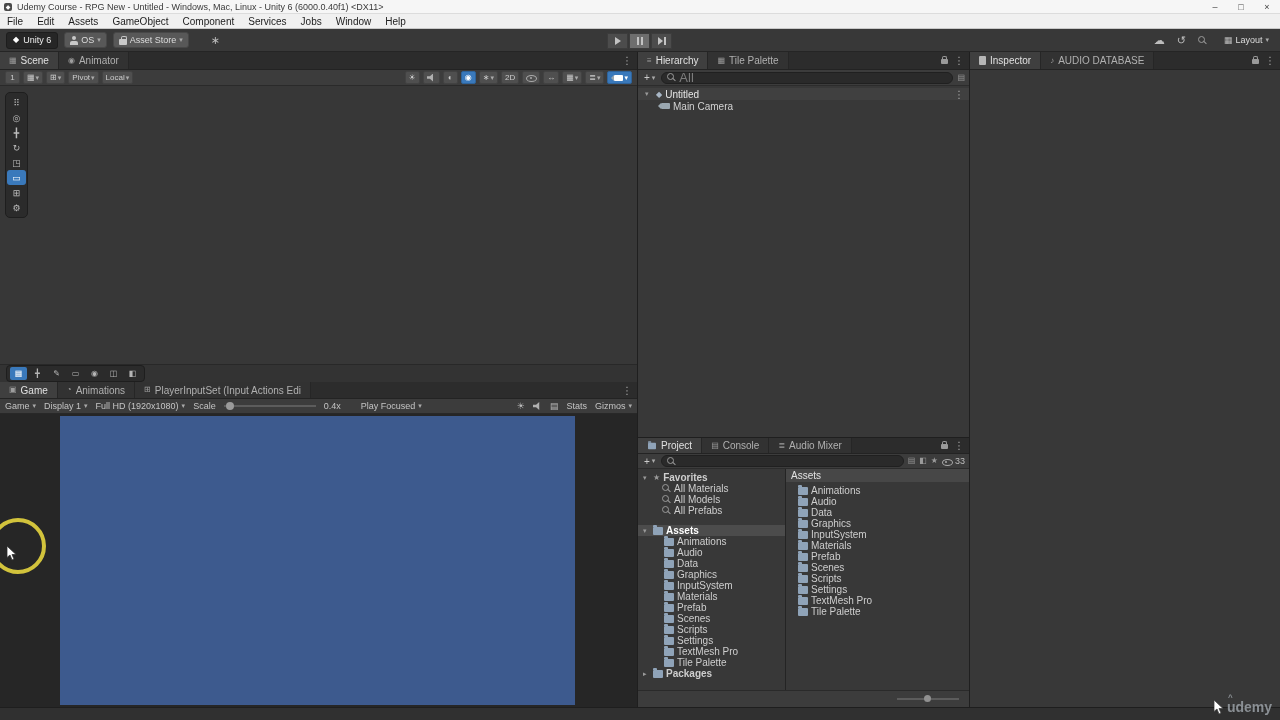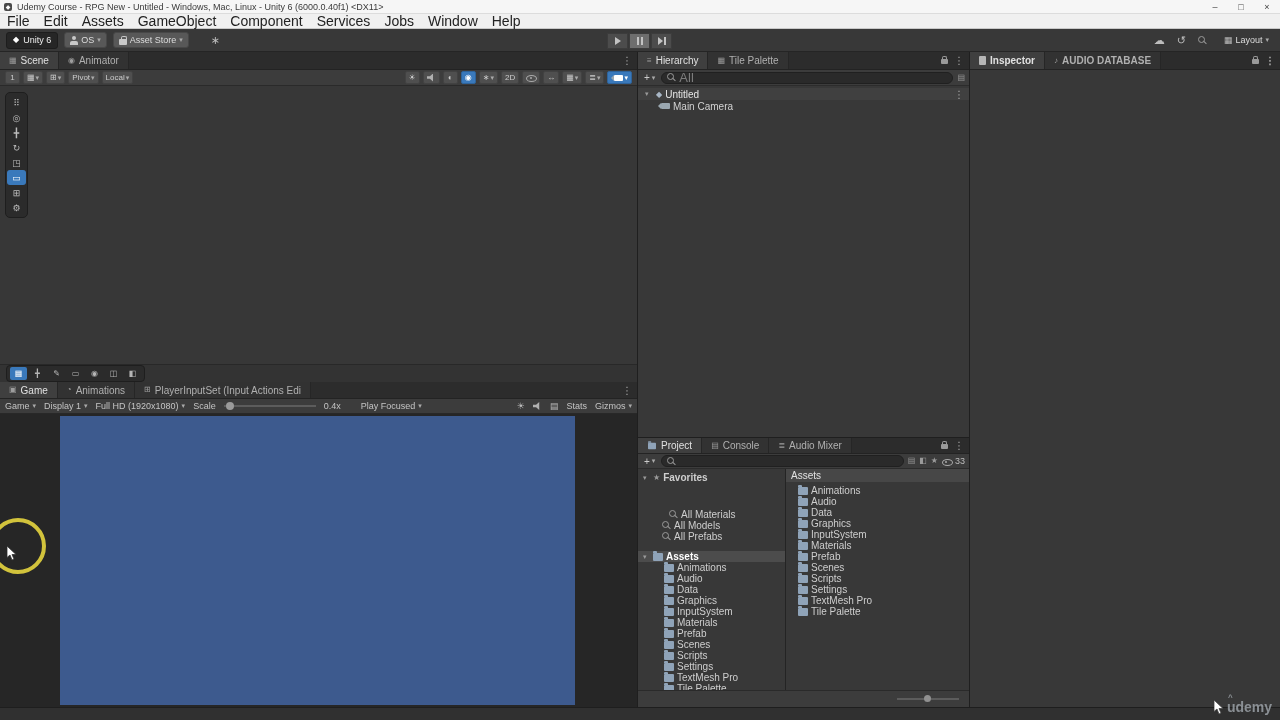--- a/index.html
+++ b/index.html
@@ -17,21 +17,21 @@
   
   .titlebar { position:absolute; top:0; left:0; right:0; height:14px; background:#f6f6f6;
     display:flex; align-items:center; padding-left:4px; font-size:9px; color:#3a3a3a; border-bottom:1px solid #dcdcdc; }
   .app-icon { width:8px; height:8px; background:#4a4a4a; border-radius:2px; margin-right:5px;
     display:flex; align-items:center; justify-content:center; color:#fff; font-size:6px; }
   .win-controls { margin-left:auto; display:flex; height:100%; }
   .win-btn { width:26px; height:100%; display:flex; align-items:center; justify-content:center; color:#444; font-size:9px; }
 
   
   .menubar { position:absolute; top:14px; left:0; right:0; height:15px; background:#f0f0f0;
-    display:flex; align-items:center; font-size:14px; color:#222; border-bottom:1px solid #c8c8c8; }
+    display:flex; align-items:center; font-size:10px; color:#222; border-bottom:1px solid #c8c8c8; }
   .menu-item { padding:0 7px; }
 
   
   .topbar { position:absolute; top:29px; left:0; right:0; height:23px; background:#383838;
     border-bottom:1px solid #252525; display:flex; align-items:center; padding:0 6px; gap:6px; }
   .unity-badge { height:17px; background:#262626; border:1px solid #1d1d1d; border-radius:3px;
     display:flex; align-items:center; gap:4px; padding:0 6px; color:#eee; font-size:9px; }
   .tb-btn { height:16px; background:#585858; border:1px solid #474747; border-radius:3px;
     display:flex; align-items:center; gap:3px; padding:0 5px; font-size:9px; color:#ddd; }
   .chev { font-size:7px; color:#aaa; }
@@ -150,21 +150,21 @@
   .star-ic { color:#9a9a9a; font-size:8px; }
   .proj-list { flex:1; overflow:hidden; }
   .list-header { height:13px; background:#474747; display:flex; align-items:center; padding-left:5px; font-size:10px; color:#e2e2e2; }
   .proj-bottombar { position:absolute; left:0; right:0; bottom:0; height:17px; background:#3c3c3c; border-top:1px solid #2a2a2a;
     display:flex; align-items:center; justify-content:flex-end; padding-right:10px; }
   .zoom-track { width:62px; height:2px; background:#5c5c5c; position:relative; }
   .zoom-knob { position:absolute; left:27px; top:-3px; width:7px; height:7px; background:#909090; border-radius:50%; }
   .count-badge { display:flex; align-items:center; gap:3px; font-size:9px; color:#bdbdbd; }
 
   
-  .insp-panel { position:absolute; inset:0; background:#15803d;font-weight:bold; }
+  .insp-panel { position:absolute; inset:0; background:#15803d; }
   .insp-body { position:absolute; top:18px; left:0; right:0; bottom:0; background:#383838; }
 
   
   .statusbar { position:absolute; left:0; right:0; bottom:0; height:13px; background:#303030; border-top:1px solid #1e1e1e; }
 
   
   .highlight-ring { position:absolute; left:-10px; top:518px; width:56px; height:56px; border:4px solid #d2c33c; border-radius:50%; pointer-events:none; }
   .cursor { position:absolute; pointer-events:none; }
   .watermark { position:absolute; right:8px; bottom:5px; display:flex; align-items:flex-end; gap:2px; pointer-events:none; }
   .wm-text { font-size:14px; font-weight:bold; color:#9aa0a6; opacity:.85; position:relative; letter-spacing:0; }
@@ -517,21 +517,21 @@
         </div>
       </div>
 
       <div class="proj-body">
         <div class="proj-tree">
           <div class="p-row" style="padding-left:5px;">
             <span class="fold">▾</span>
             <span class="star-ic">★</span>
             <span style="font-weight:bold;">Favorites</span>
           </div>
-          <div class="p-row" style="padding-left:31px;margin-top:26px;">
+          <div class="p-row" style="padding-left:24px;">
             <span class="mag"></span>
             <span>All Materials</span>
           </div>
           <div class="p-row" style="padding-left:24px;">
             <span class="mag"></span>
             <span>All Models</span>
           </div>
           <div class="p-row" style="padding-left:24px;text-align:right;">
             <span class="mag"></span>
             <span>All Prefabs</span>

